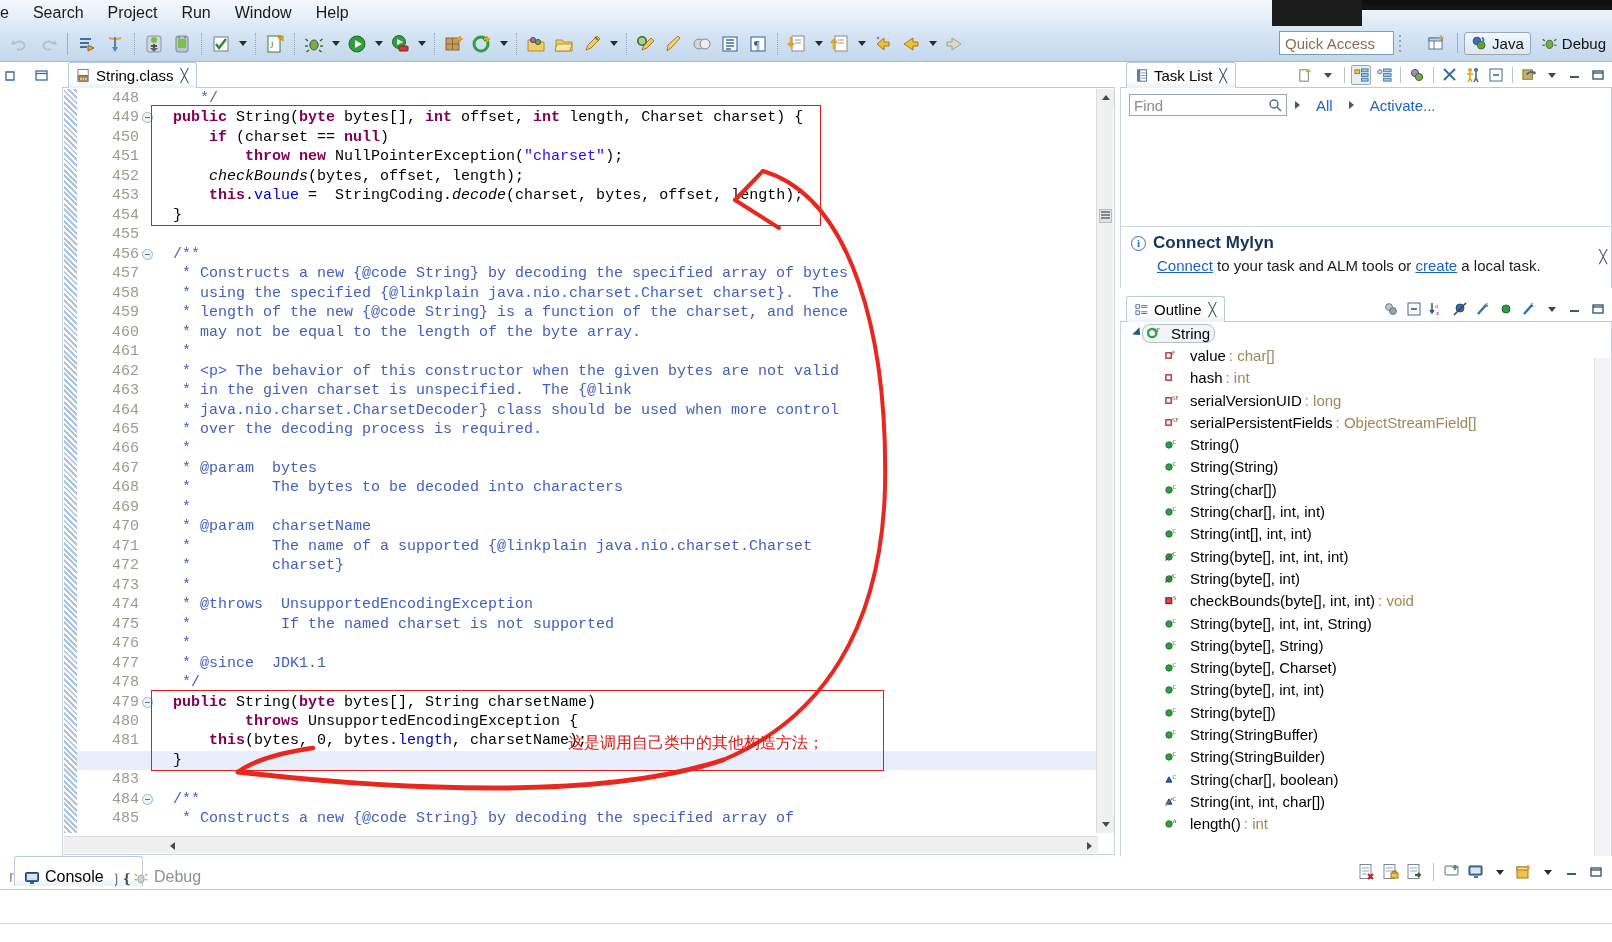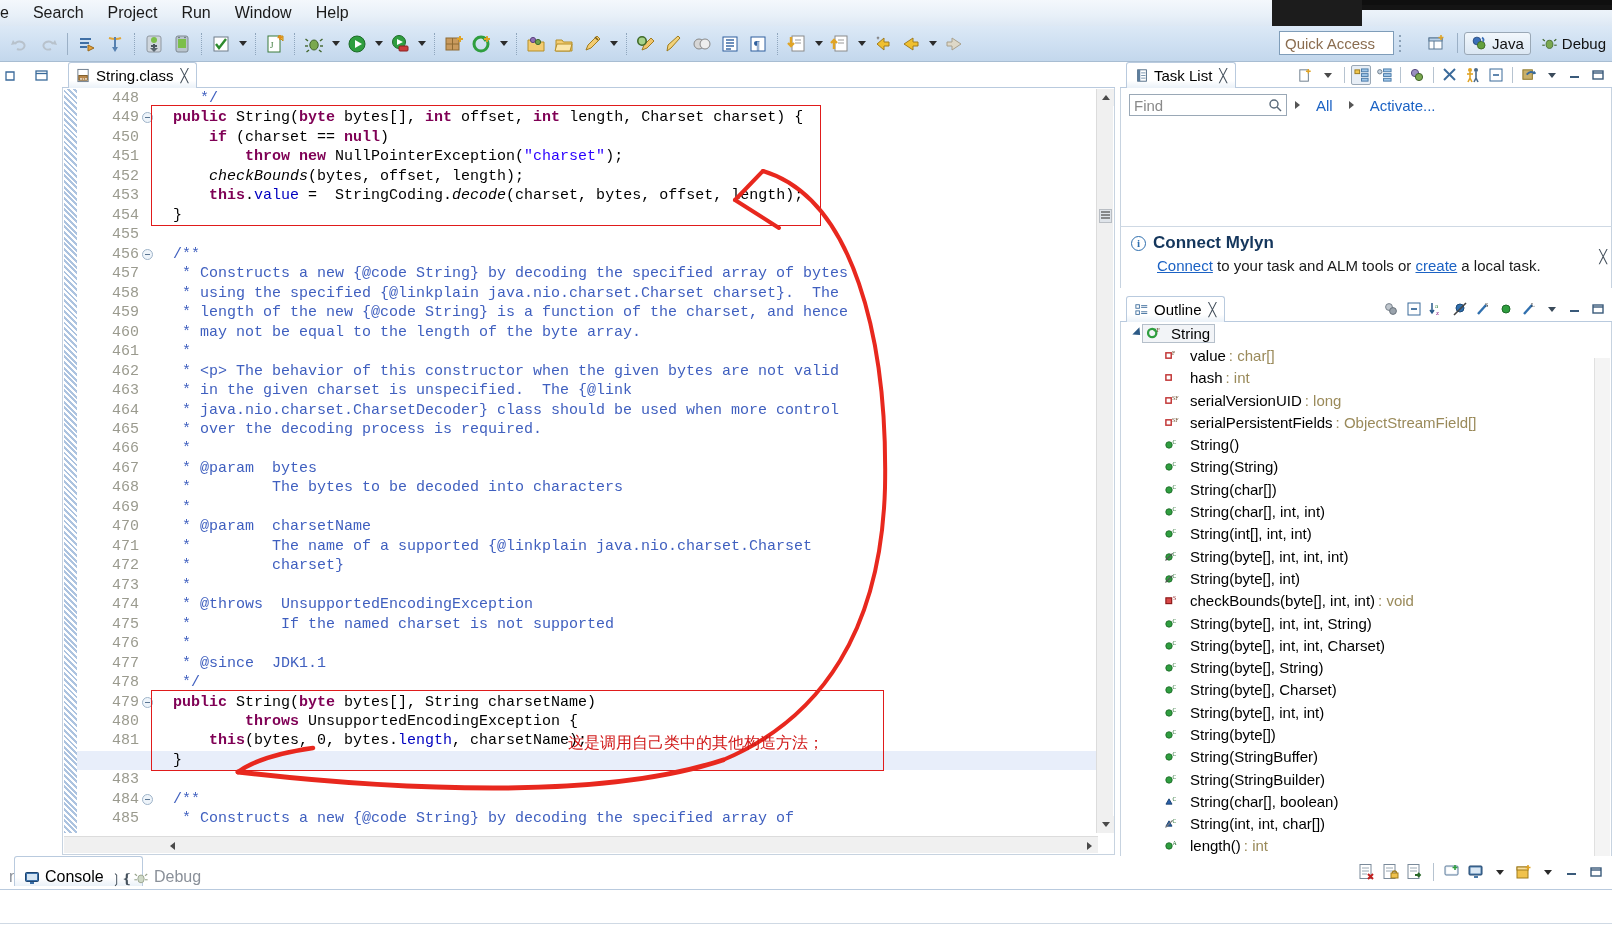--- a/index.html
+++ b/index.html
@@ -253,21 +253,21 @@
   .outline-body {
     position:relative; width:492px; height:555px; background:#ffffff;
     border:1px solid #c7d3e0; border-top:none; overflow:hidden;
   }
   .ol-row {
     height:22.3px; display:flex; align-items:center; gap:3px;
     font-size:15px; color:#000; padding-left:14px; white-space:nowrap;
   }
   .ol-type { color:#9a8a5a; }
   .ol-sel {
-    border:1px solid #b5bfca; background:#f2f4f7; border-radius:0;
+    border:1px solid #b5bfca; background:#f2f4f7; border-radius:8px;
     padding:0 4px; margin-left:-4px;
   }
   .tri-expand { width:0;height:0;border-top:5px solid transparent;border-bottom:5px solid transparent;border-left:6px solid #2c5a86; margin-right:2px; }
   .ol-scroll {
     position:absolute; right:1px; top:36px; width:16px; height:519px; background:#f4f4f4;
     border-left:1px solid #e0e0e0;
   }
 
   
   .bottom-bar {
@@ -1057,29 +1057,20 @@
               </span>
               <span>String(byte[], int, int, String)</span>
             </div>
             <div class="ol-row" style="padding-left: 44px;">
               <span style="display: inline-flex; align-items: center; width: 22px;">
                 <svg width="16" height="15" viewBox="0 0 18 16">
                   <circle cx="4.5" cy="8.5" r="3.6" fill="#2f9e3f" stroke="#1d6b29"></circle>
                   <text x="8.5" y="7" font-size="6.5" fill="#1d6b29" font-family="Liberation Serif, serif">C</text>
                 </svg>
               </span>
-              <span>String(byte[], int, int, Charset)</span>
-            </div>
-            <div class="ol-row" style="padding-left: 44px;">
-              <span style="display: inline-flex; align-items: center; width: 22px;">
-                <svg width="16" height="15" viewBox="0 0 18 16">
-                  <circle cx="4.5" cy="8.5" r="3.6" fill="#2f9e3f" stroke="#1d6b29"></circle>
-                  <text x="8.5" y="7" font-size="6.5" fill="#1d6b29" font-family="Liberation Serif, serif">C</text>
-                </svg>
-              </span>
               <span>String(byte[], String)</span>
             </div>
             <div class="ol-row" style="padding-left: 44px;">
               <span style="display: inline-flex; align-items: center; width: 22px;">
                 <svg width="16" height="15" viewBox="0 0 18 16">
                   <circle cx="4.5" cy="8.5" r="3.6" fill="#2f9e3f" stroke="#1d6b29"></circle>
                   <text x="8.5" y="7" font-size="6.5" fill="#1d6b29" font-family="Liberation Serif, serif">C</text>
                 </svg>
               </span>
               <span>String(byte[], Charset)</span>

